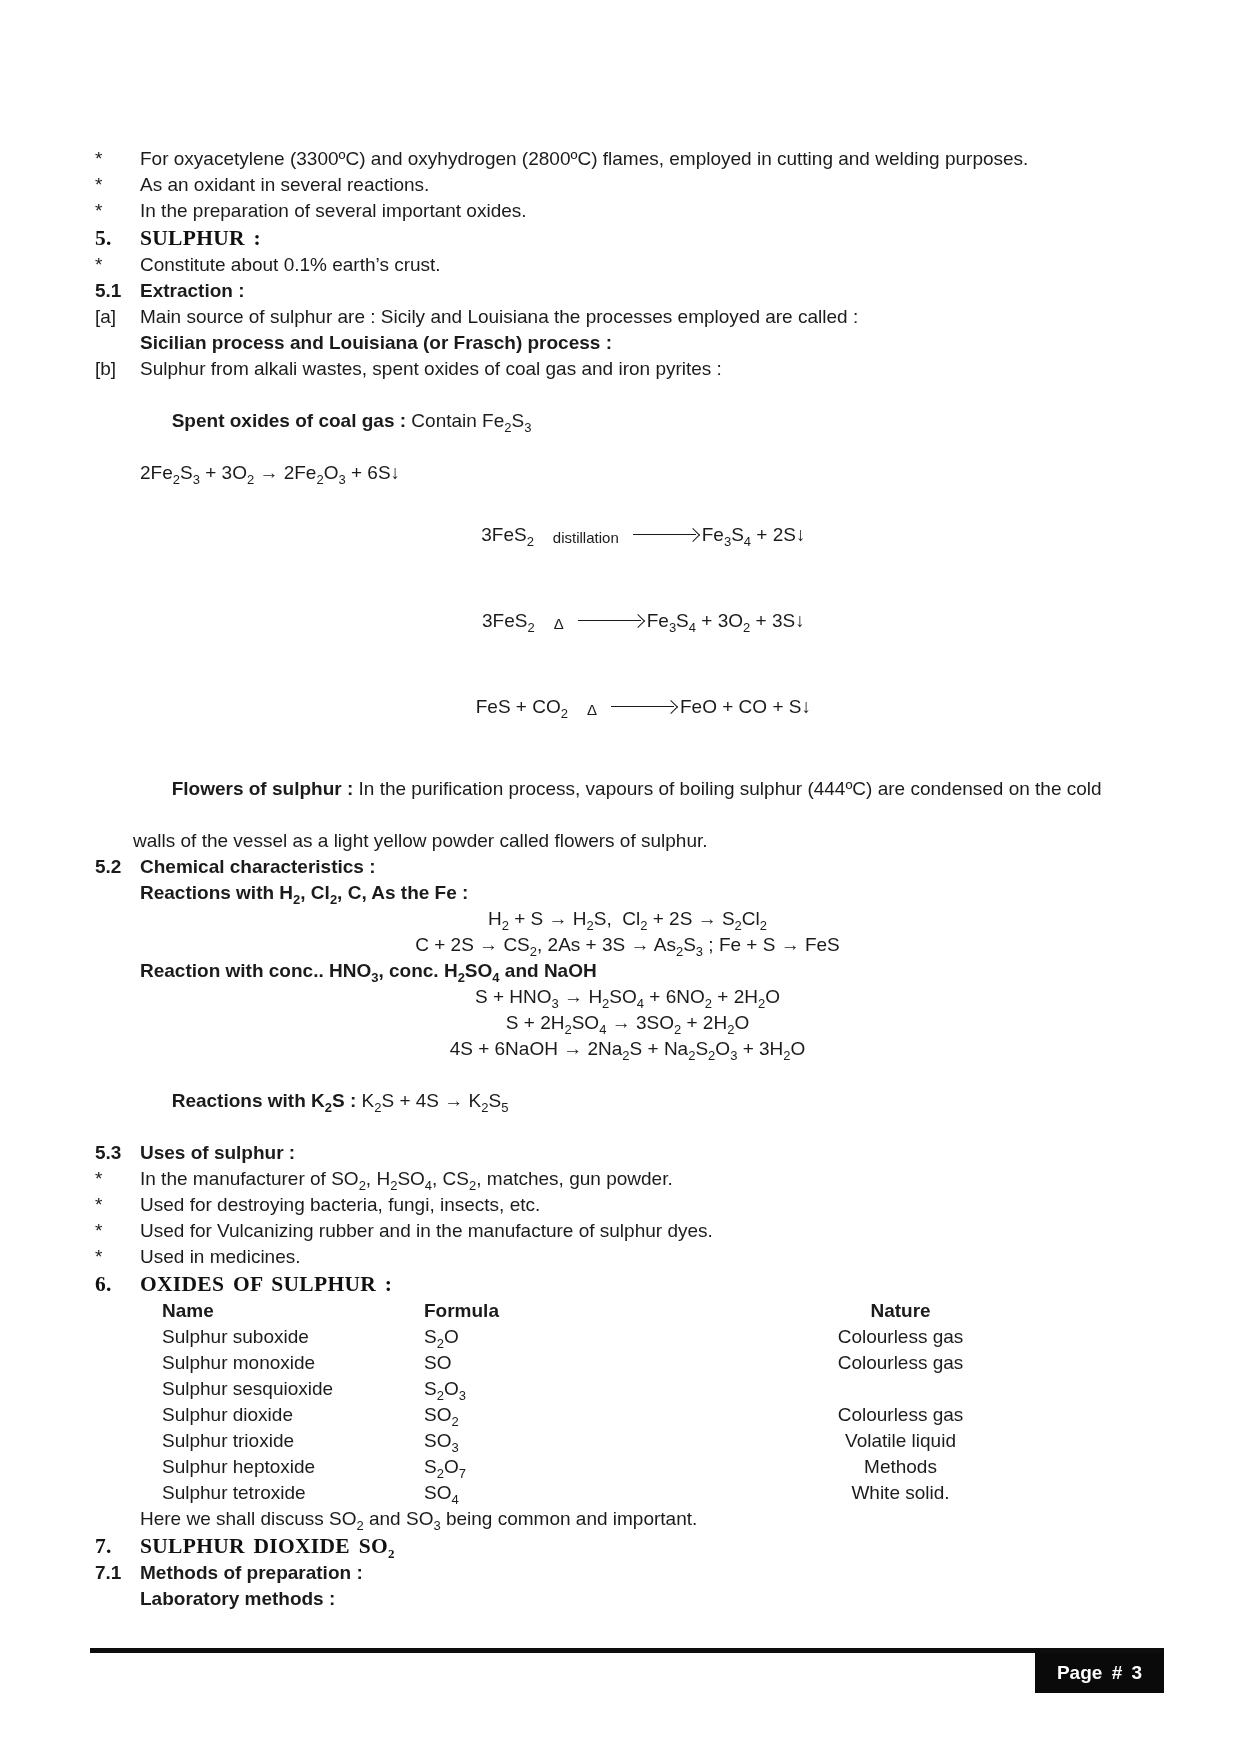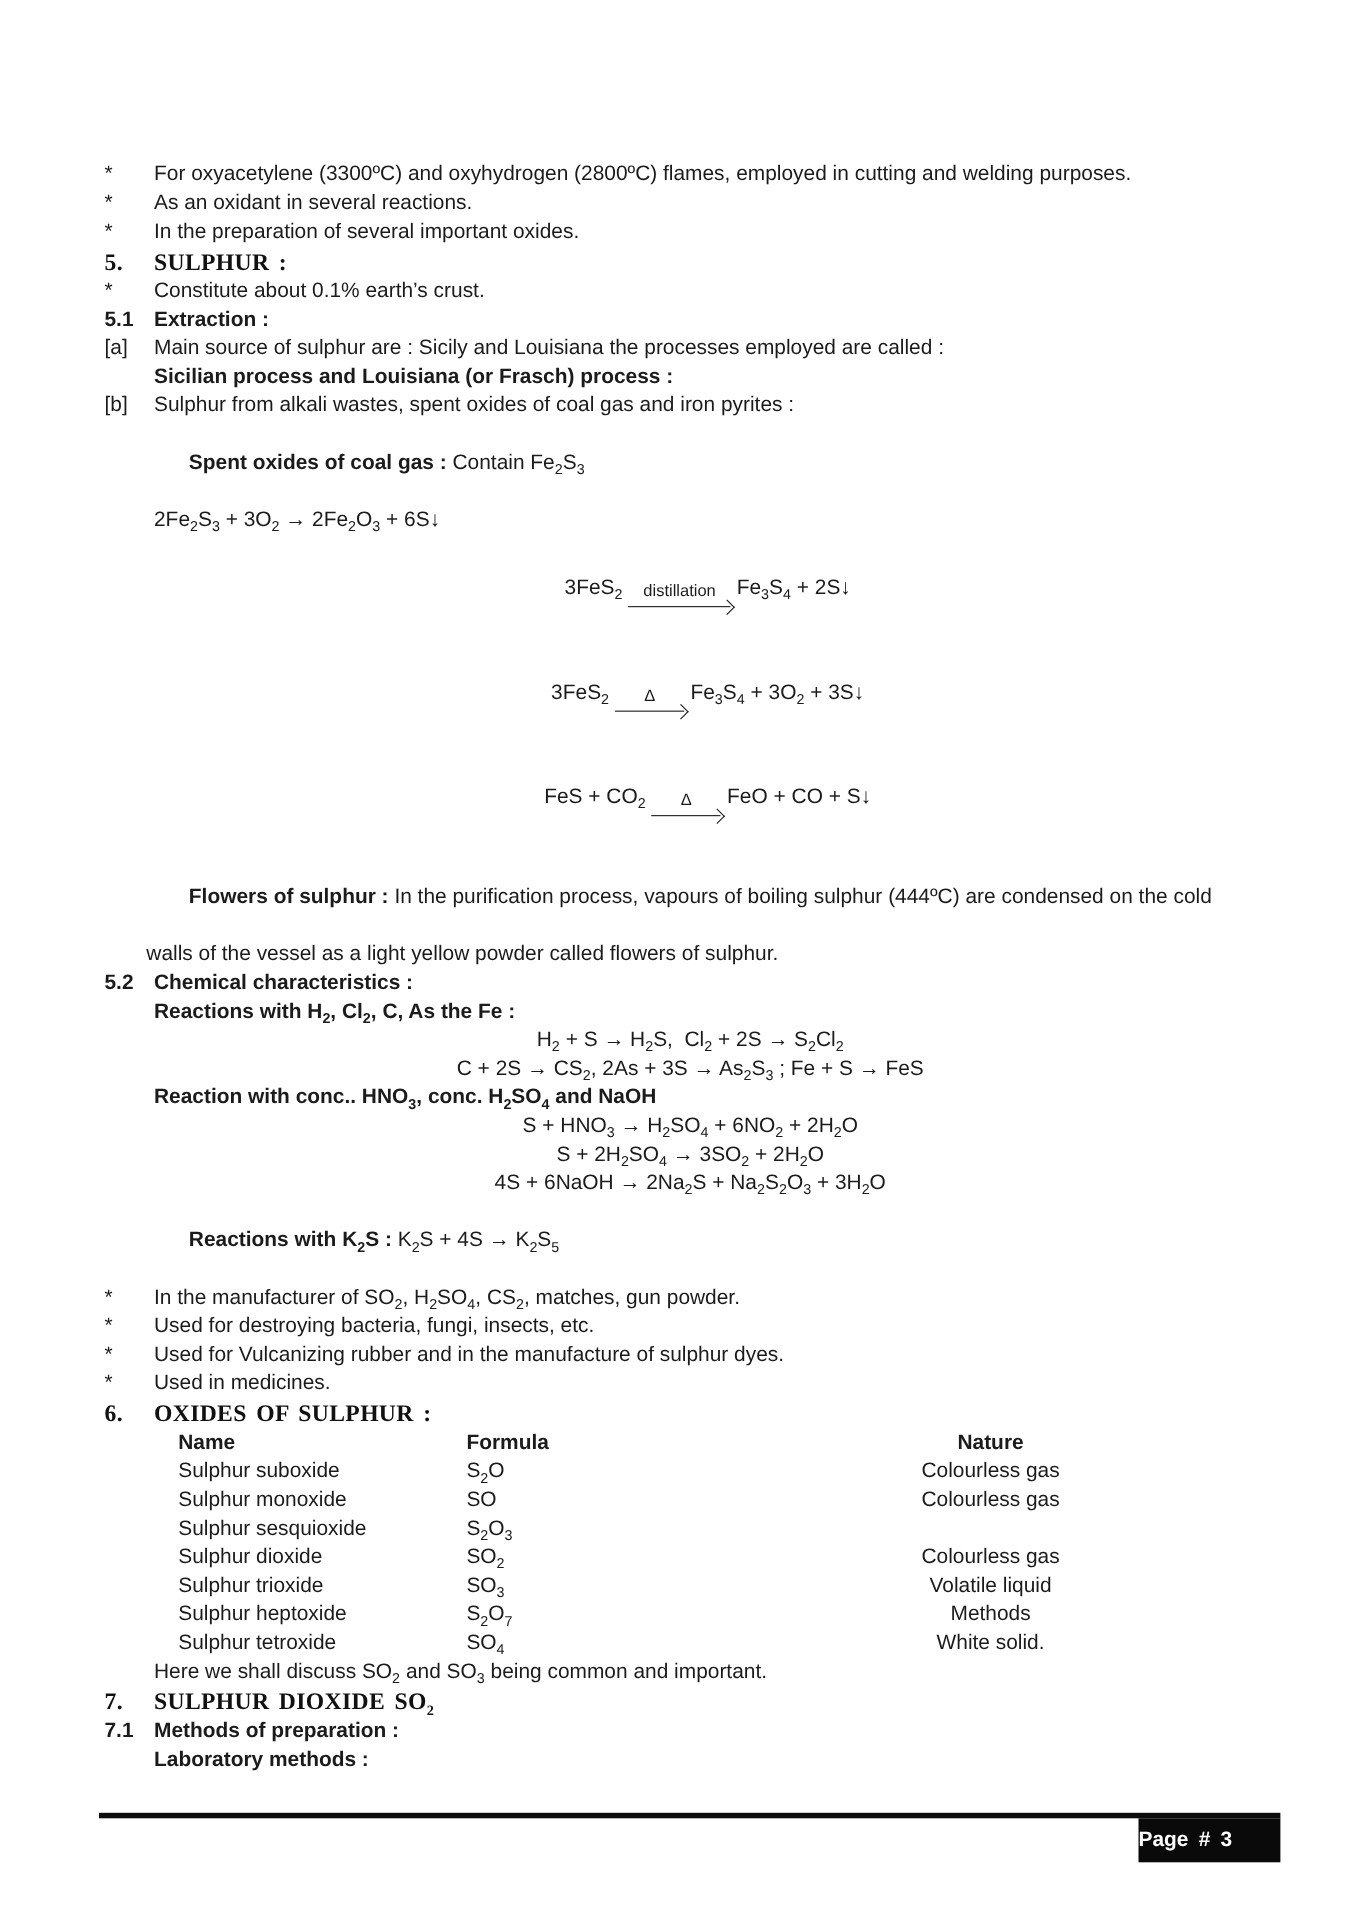--- a/index.html
+++ b/index.html
@@ -26,35 +26,35 @@
     font-family:"Liberation Serif",serif;font-weight:700;
     font-size:21.5px;letter-spacing:0.3px;word-spacing:3px;color:#111;
   }
   .sub-n,.sub-t{font-weight:700;}
   
   .ctr{text-align:center;margin-left:45px;margin-right:40px;}
   .pyr1{margin-top:10px;}
   .pyr{margin-top:8px;}
   .flowers{margin-top:4px;}
   
-  .rarrow{display:inline-flex;flex-direction:column;align-items:center;vertical-align:-2px;margin:0 5px;}
+  .rarrow{display:inline-flex;flex-direction:row;align-items:center;vertical-align:-2px;margin:0 5px;}
   .albl{font-size:15px;line-height:15px;padding:0 14px 2px;white-space:nowrap;}
   .shaft{position:relative;align-self:stretch;height:10px;min-width:64px;}
   .shaft::before{content:'';position:absolute;left:0;right:1px;top:4px;border-top:1.8px solid #1a1a1a;}
   .shaft::after{content:'';position:absolute;right:-1px;top:0;width:9px;height:9px;
     border-top:1.8px solid #1a1a1a;border-right:1.8px solid #1a1a1a;transform:rotate(45deg);}
   
   .trow{display:flex;line-height:26px;margin-left:67px;}
   .c1{width:262px;flex:none;}
   .c2{width:222px;flex:none;}
   .c3{flex:1;text-align:center;}
   
   .rule{position:absolute;left:90px;width:1074px;top:1648px;height:5px;background:#0d0d0d;}
   .badge{position:absolute;left:1035px;top:1653px;width:129px;height:40px;background:#0a0a0a;
-    color:#ffffff;display:flex;align-items:center;
+    color:#ffffff;display:flex;align-items:center;justify-content:center;
     font-weight:700;font-size:19px;word-spacing:4px;}
 </style>
 </head>
 <body>
 
 <div class="page">
   <div class="content">
 
     <div class="ln li">
       <span class="mk">*</span>
@@ -126,20 +126,24 @@
     <div class="ln ctr">C + 2S → CS<sub>2</sub>, 2As + 3S → As<sub>2</sub>S<sub>3</sub> ; Fe + S → FeS</div>
     <div class="ln ind b">Reaction with conc.. HNO<sub>3</sub>, conc. H<sub>2</sub>SO<sub>4</sub> and NaOH</div>
     <div class="ln ctr">S + HNO<sub>3</sub> → H<sub>2</sub>SO<sub>4</sub> + 6NO<sub>2</sub> + 2H<sub>2</sub>O</div>
     <div class="ln ctr">S + 2H<sub>2</sub>SO<sub>4</sub> → 3SO<sub>2</sub> + 2H<sub>2</sub>O</div>
     <div class="ln ctr">4S + 6NaOH → 2Na<sub>2</sub>S + Na<sub>2</sub>S<sub>2</sub>O<sub>3</sub> + 3H<sub>2</sub>O</div>
     <div class="ln ind">
       <span class="b">Reactions with K<sub>2</sub>S :</span><span> K<sub>2</sub>S + 4S → K<sub>2</sub>S<sub>5</sub></span>
     </div>
 
     <div class="ln li">
+      <span class="mk sub-n">5.3</span>
+      <span class="sub-t">Uses of sulphur :</span>
+    </div>
+    <div class="ln li">
       <span class="mk">*</span>
       <span class="tx">In the manufacturer of SO<sub>2</sub>, H<sub>2</sub>SO<sub>4</sub>, CS<sub>2</sub>, matches, gun powder.</span>
     </div>
     <div class="ln li">
       <span class="mk">*</span>
       <span class="tx">Used for destroying bacteria, fungi, insects, etc.</span>
     </div>
     <div class="ln li">
       <span class="mk">*</span>
       <span class="tx">Used for Vulcanizing rubber and in the manufacture of sulphur dyes.</span>

